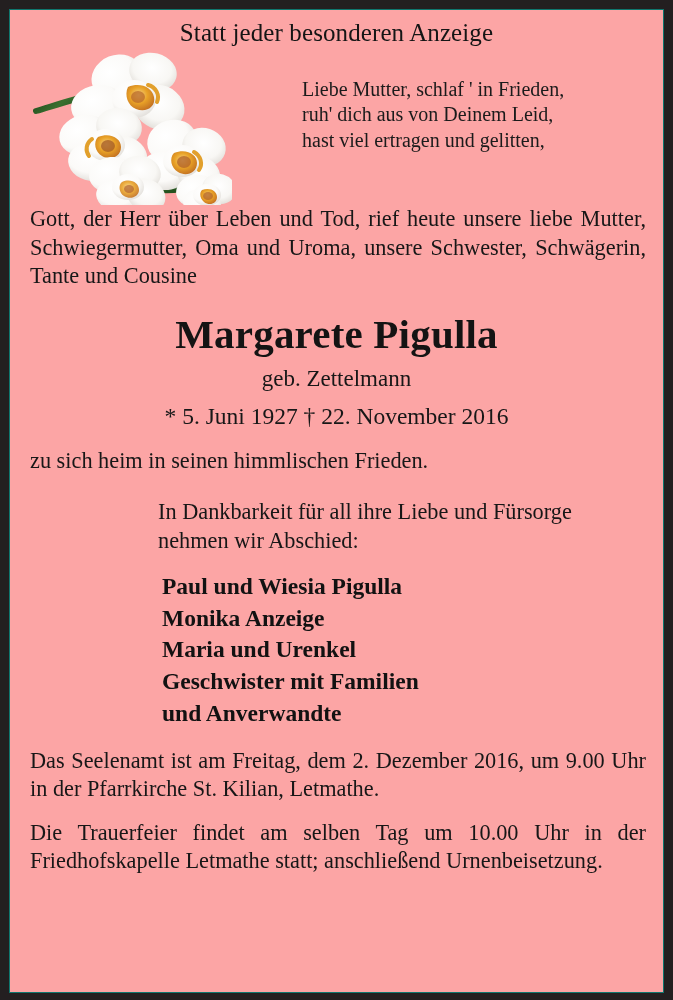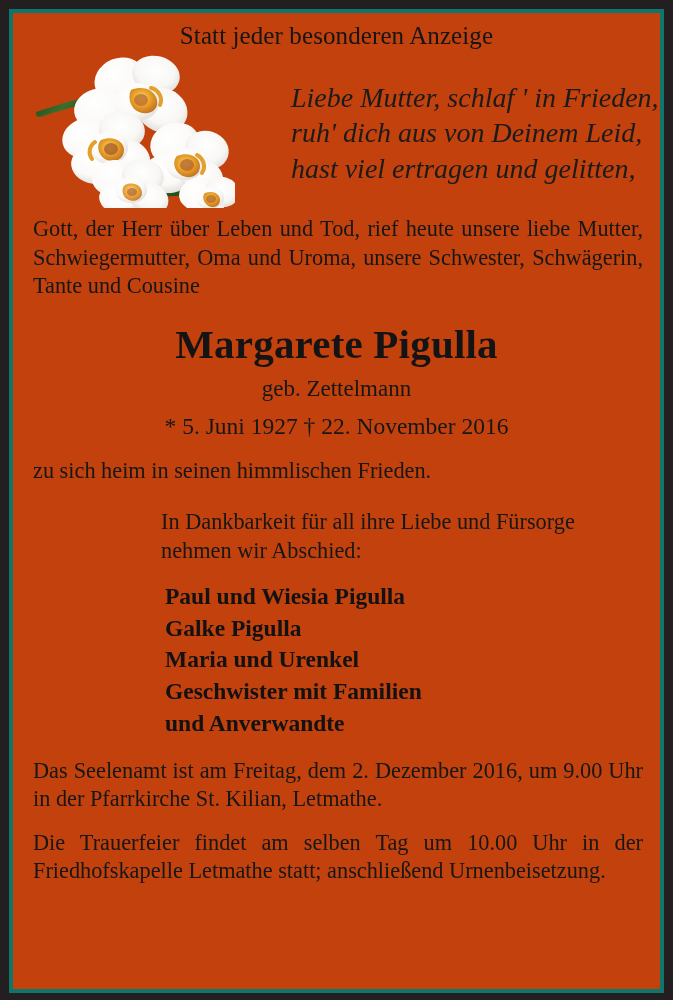--- a/index.html
+++ b/index.html
@@ -22,22 +22,22 @@
     width: 673px;
     height: 1000px;
     background: #231f20;
     padding: 9px 9px 7px 9px;
   }
   #obituary-inner {
     position: relative;
     box-sizing: border-box;
     width: 100%;
     height: 100%;
-    background: #c2410c;
-    border: 4px solid #0f766e;
+    background: #fca5a5;
+    border: 1px solid #0f766e;
     overflow: hidden;
   }
 
   
   .headline {
     text-align: center;
     font-size: 25px;
     line-height: 1.12;
     letter-spacing: 0.1px;
     padding-top: 9px;
@@ -53,41 +53,40 @@
     position: absolute;
     left: 12px;
     top: 2px;
     width: 210px;
     height: 156px;
   }
   .flower-wrap svg { display: block; }
 
   .verse {
     position: absolute;
-    left: 278px;
+    left: 292px;
     top: 30px;
-    font-style: italic;
-    font-size: 28px;
+    font-size: 20px;
     line-height: 1.265;
     color: #1b1b1b;
     white-space: nowrap;
   }
 
   
   .body-para {
     margin: 0 17px 0 20px;
     font-size: 22.3px;
     line-height: 1.285;
     text-align: justify;
     text-justify: inter-word;
     color: #171717;
   }
   .body-para.tight { text-align: left; }
 
-  .para-lead { margin-top: 7px; }
+  .para-lead { }
 
   
   .name-block { text-align: center; }
   .deceased-name {
     font-size: 41px;
     font-weight: bold;
     letter-spacing: 0.2px;
     line-height: 1.05;
     margin-top: 22px;
     color: #141414;
@@ -259,21 +258,21 @@
 
     <div class="body-para tight para-after-dates">zu sich heim in seinen himmlischen Frieden.</div>
 
     <div class="mourning-intro">
       <div>In Dankbarkeit für all ihre Liebe und Fürsorge</div>
       <div>nehmen wir Abschied:</div>
     </div>
 
     <div class="mourners">
       <div class="mourner-line">Paul und Wiesia Pigulla</div>
-      <div class="mourner-line">Galke Pigulla</div>
+      <div class="mourner-line">Monika Anzeige</div>
       <div class="mourner-line">Maria und Urenkel</div>
       <div class="mourner-line">Geschwister mit Familien</div>
       <div class="mourner-line">und Anverwandte</div>
     </div>
 
     <div class="info-line justified info-mass">Das Seelenamt ist am Freitag, dem 2. Dezember 2016, um 9.00 Uhr in der Pfarrkirche St. Kilian, Letmathe.</div>
     <div class="info-line justified info-serv">Die Trauerfeier findet am selben Tag um 10.00 Uhr in der Friedhofskapelle Letmathe statt; anschließend Urnenbeisetzung.</div>
 
   </div>
 </div>

